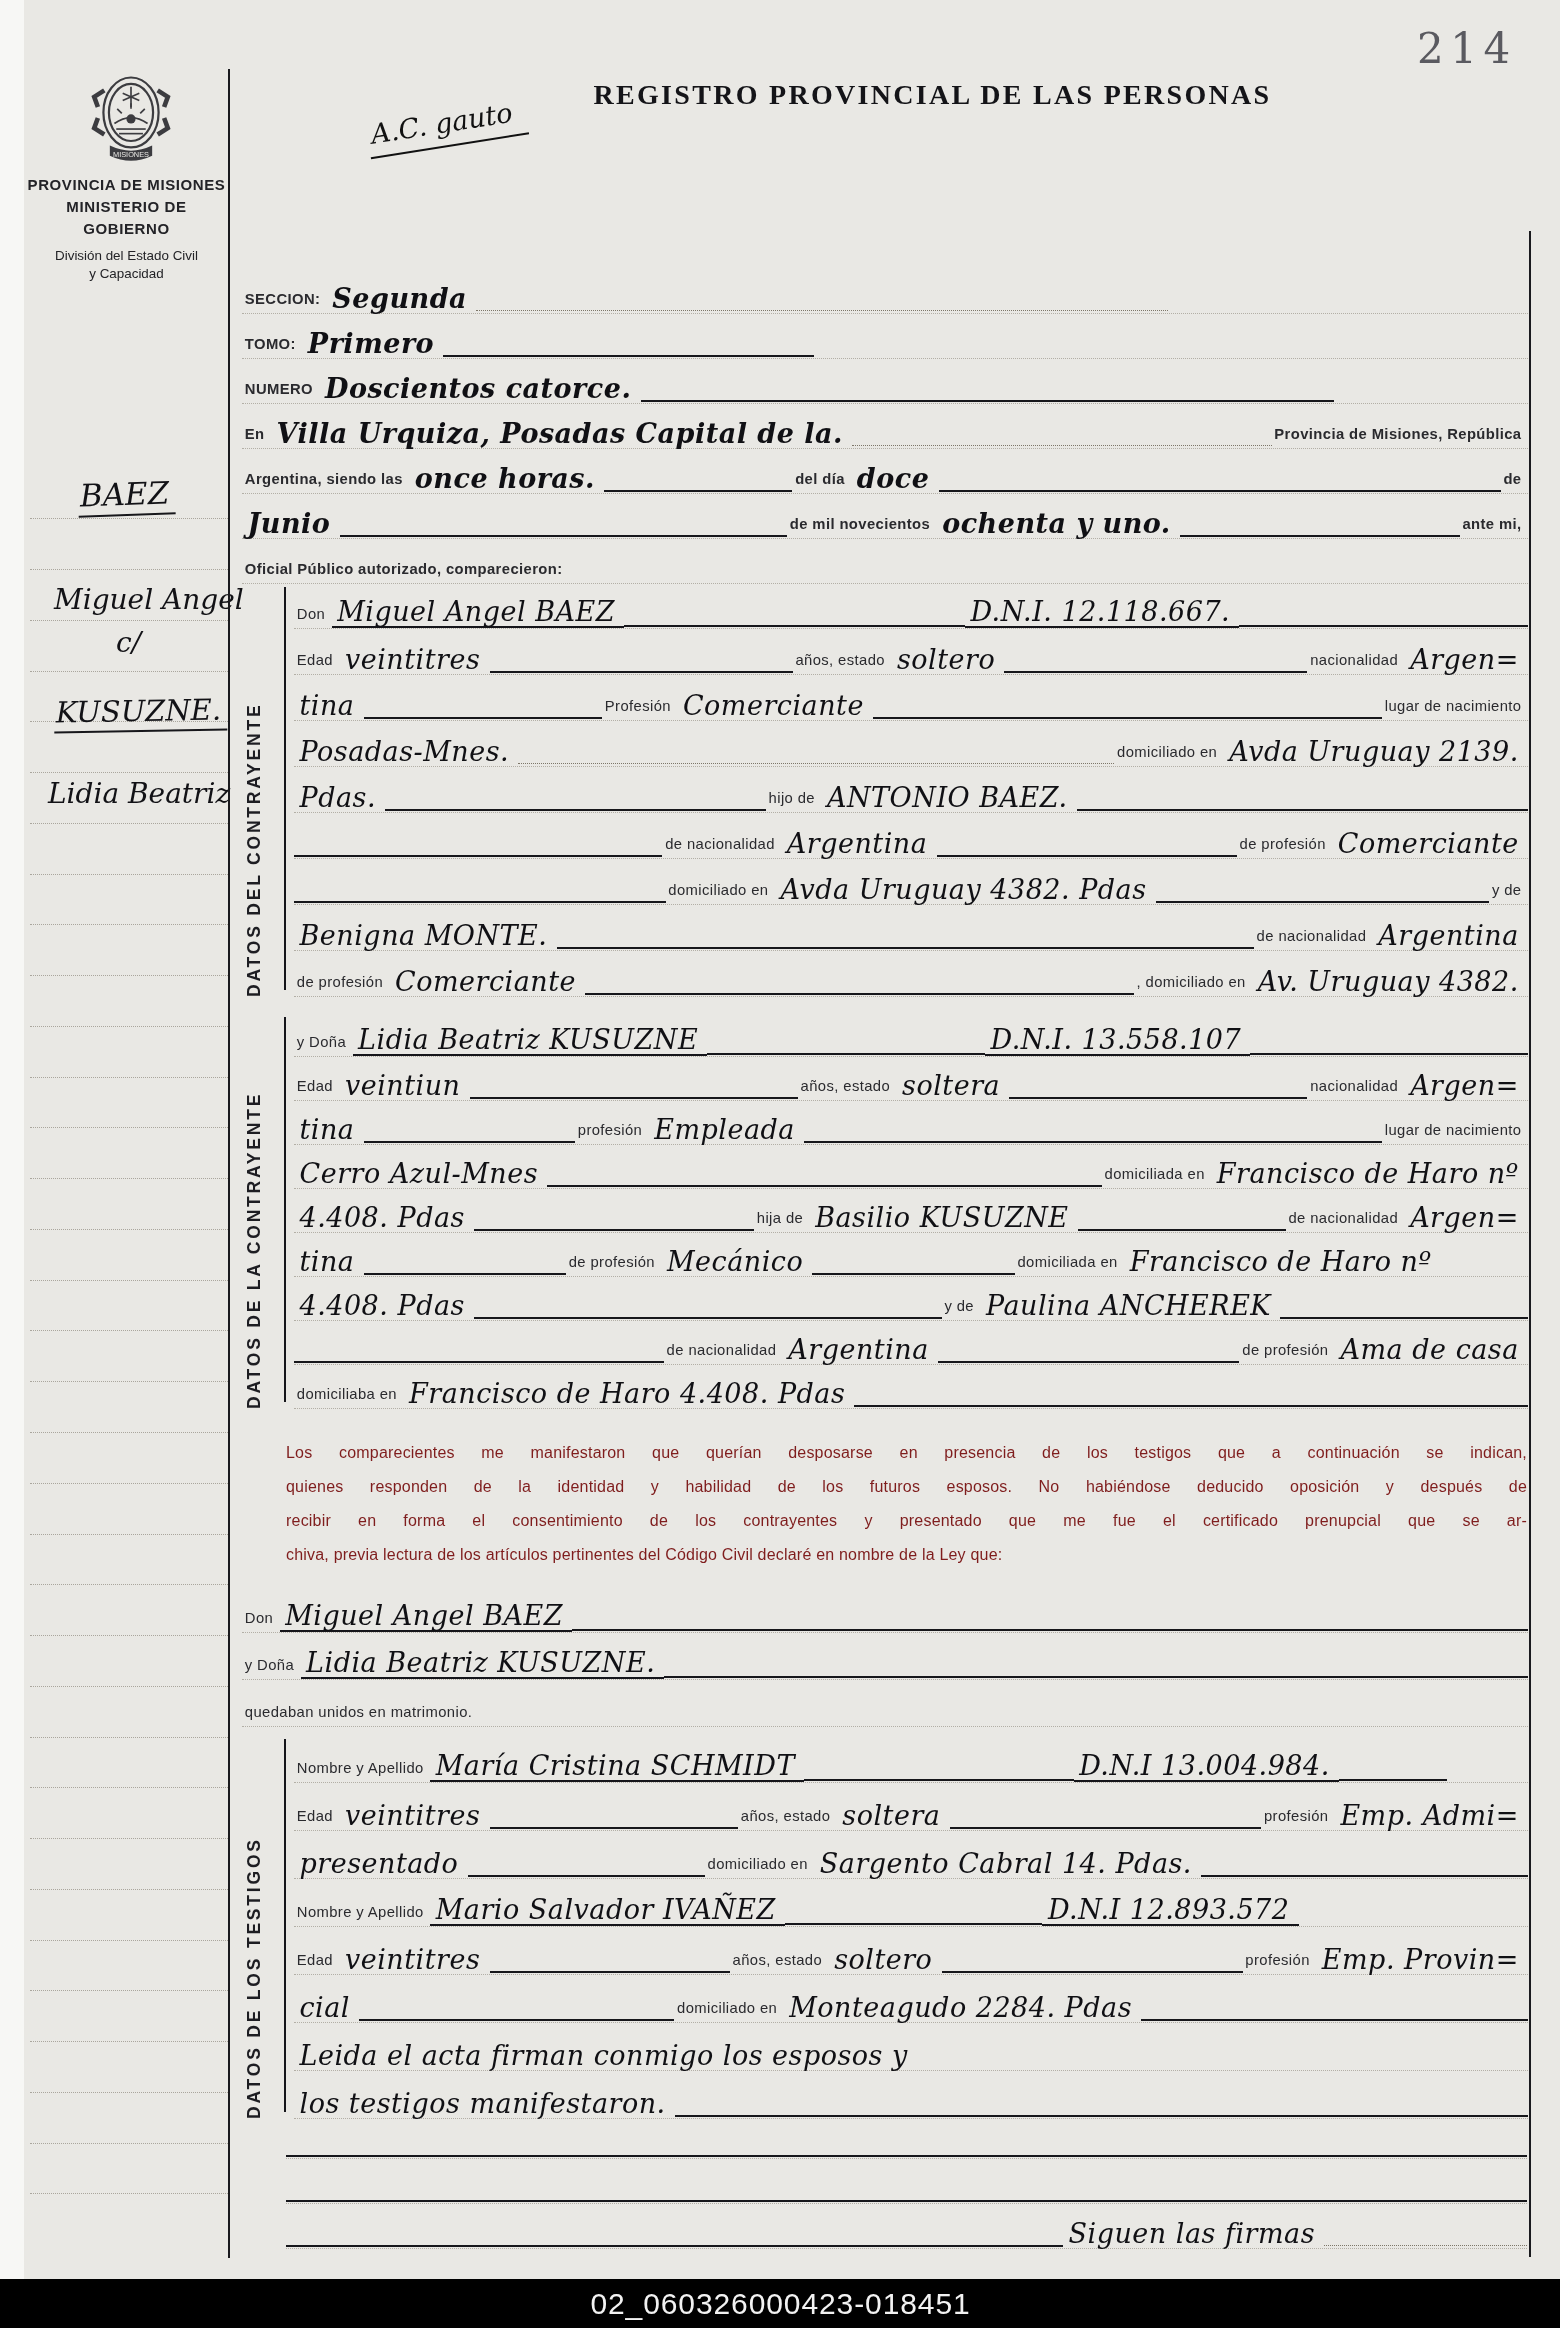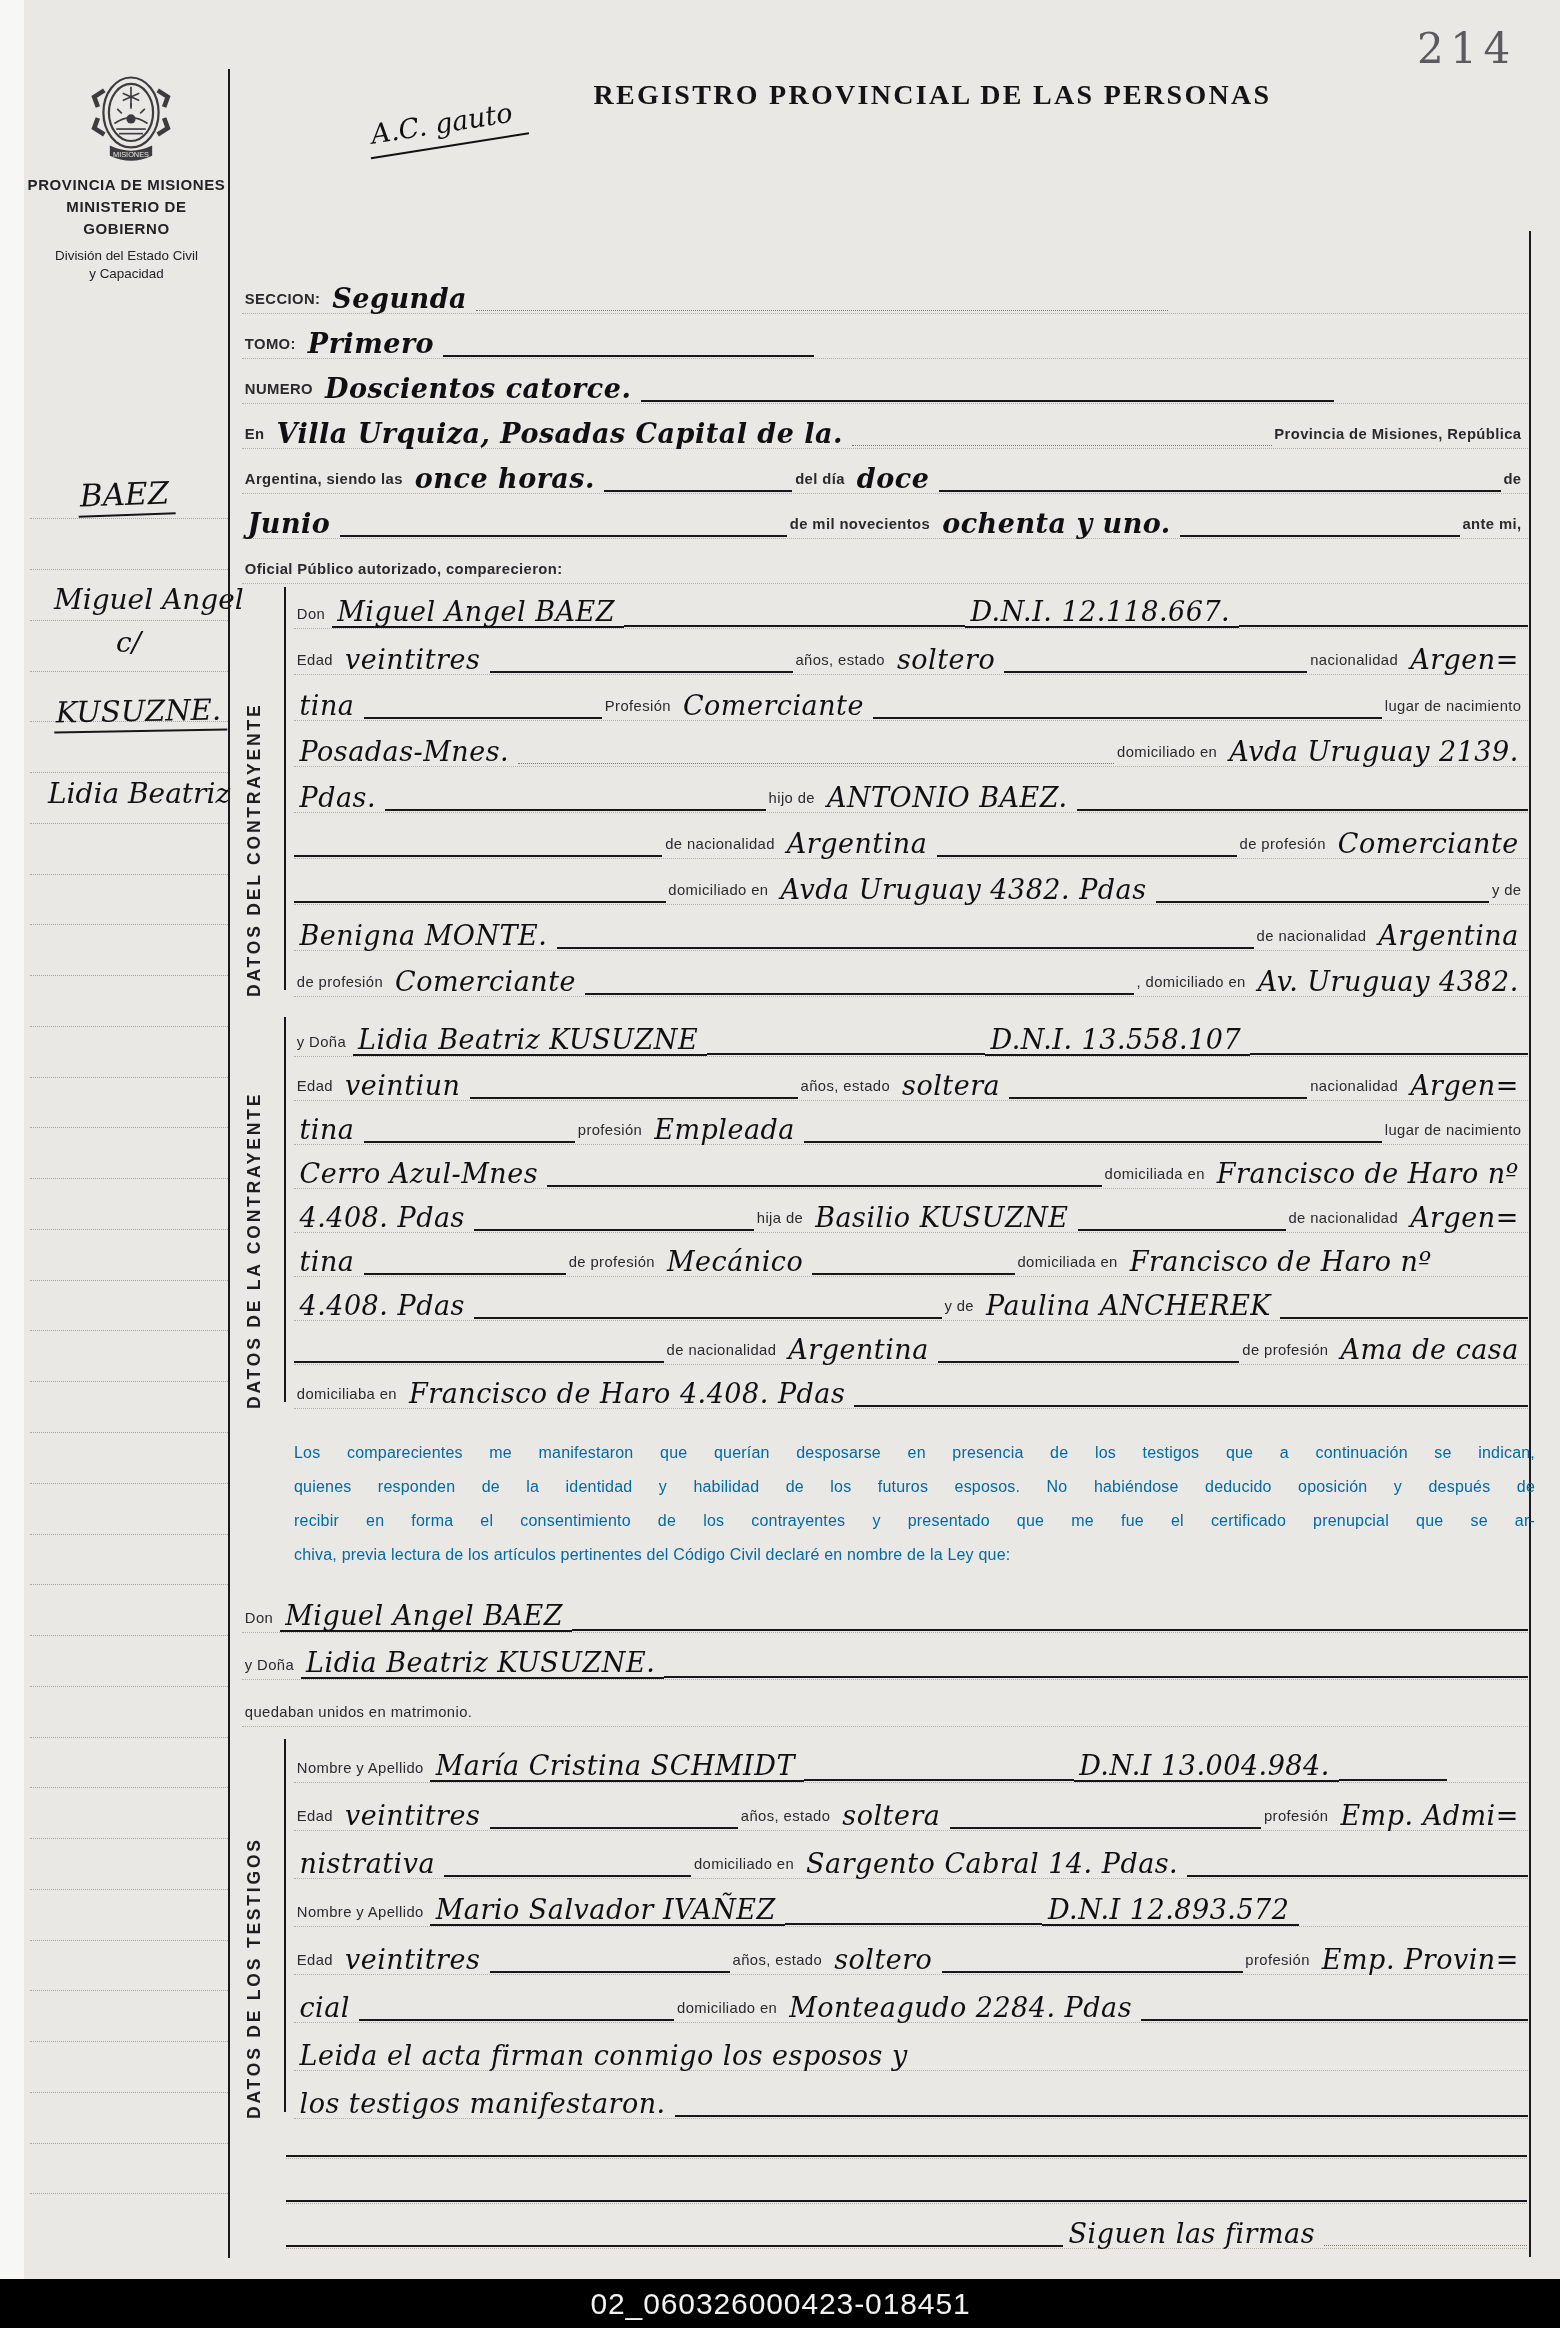--- a/index.html
+++ b/index.html
@@ -58,21 +58,21 @@
   
   .section{position:absolute;}
   .section::before{content:"";position:absolute;left:42px;top:3.7px;bottom:7.4px;width:1.8px;background:#15151a;}
   .section .rows{margin-left:52px;}
   .vlabel{position:absolute;left:1.8px;top:0;bottom:0;display:flex;align-items:center;
           writing-mode:vertical-rl;transform:rotate(180deg);
           font-weight:bold;font-size:17.5px;letter-spacing:2.8px;color:#1d1d22;white-space:nowrap;}
 
   
   .paragraph{position:absolute;left:286px;top:1436px;width:1241px;font-size:16px;
-             line-height:34px;color:#0369a1;letter-spacing:0.2px;margin-left:8px;}
+             line-height:34px;color:#7f1d1d;letter-spacing:0.2px;}
   .pline{text-align:justify;text-align-last:justify;}
   .pline:last-child{text-align-last:left;}
 
   
   .footer-bar{position:absolute;left:0;top:2279px;width:1561px;height:50px;background:#000;
               display:flex;align-items:center;justify-content:center;}
   .footer-code{font-size:30px;color:#f2f2f2;letter-spacing:0.9px;font-family:"Liberation Sans",sans-serif;}
 </style>
 </head>
 <body>
@@ -400,21 +400,21 @@
           <span class="l">Edad</span>
           <span class="h">veintitres</span>
           <span class="f" style="flex-grow: 0.7;"></span>
           <span class="l">años, estado</span>
           <span class="h">soltera</span>
           <span class="f" style="flex-grow: 0.9;"></span>
           <span class="l">profesión</span>
           <span class="h">Emp. Admi=</span>
         </div>
         <div class="row">
-          <span class="h">nistrativa</span>
+          <span class="h">presentado</span>
           <span class="f" style="flex-grow: 0.7;"></span>
           <span class="l">domiciliado en</span>
           <span class="h">Sargento Cabral 14. Pdas.</span>
           <span class="f" style="flex-grow: 1;"></span>
         </div>
         <div class="row">
           <span class="l">Nombre y Apellido</span>
           <span class="hu">Mario Salvador IVAÑEZ</span>
           <span class="f" style="flex-grow: 0.5;"></span>
           <span class="hu">D.N.I 12.893.572</span>

